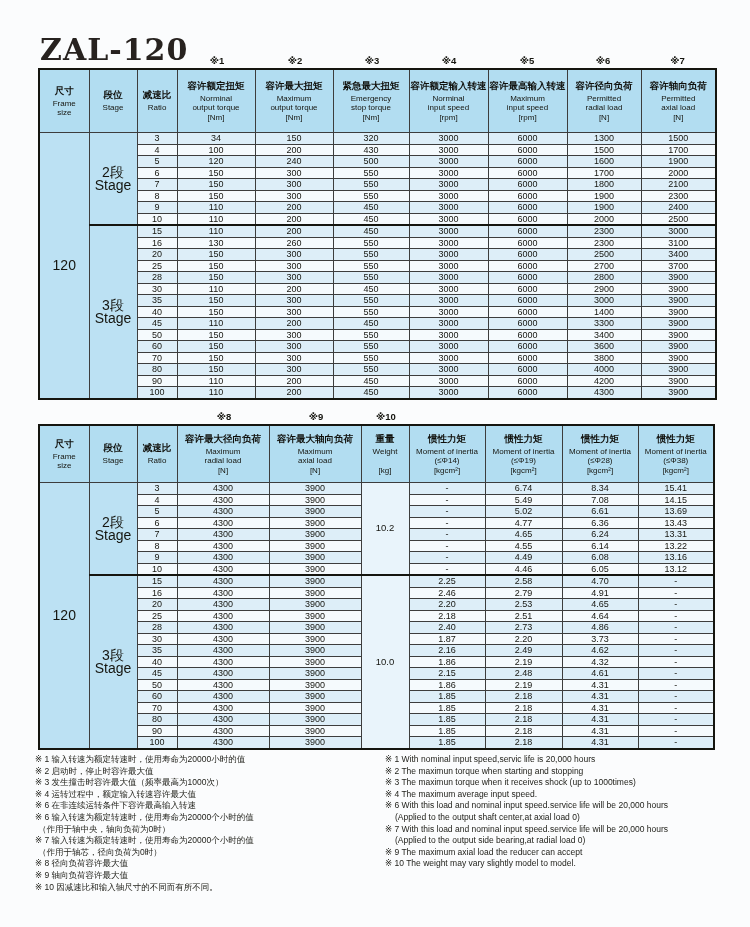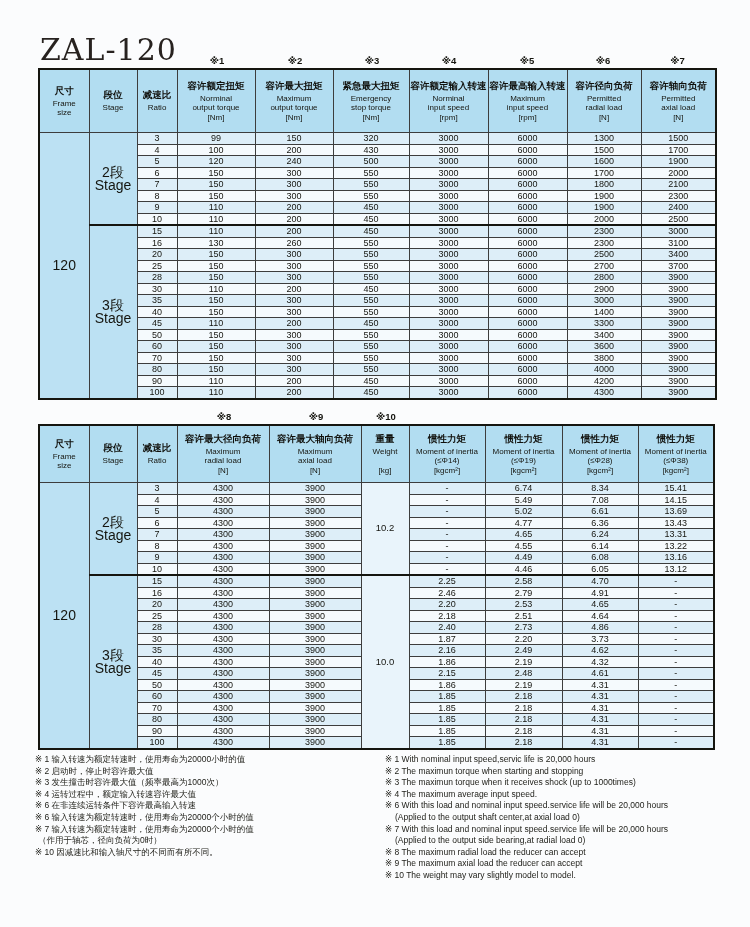--- a/index.html
+++ b/index.html
@@ -4,21 +4,21 @@
 <style>
   html,body{margin:0;padding:0;}
   body{
     width:750px;height:927px;position:relative;background:#fbfcfd;
     font-family:"Liberation Sans","DejaVu Sans",sans-serif;color:#1c1c1c;
     overflow:hidden;
   }
   .page-title{
     position:absolute;left:40px;top:32px;
     font-family:"DejaVu Serif","Liberation Serif",serif;
-    font-weight:normal;font-size:30px;letter-spacing:1px;color:#27221f;
+    font-weight:bold;font-size:30px;letter-spacing:1px;color:#27221f;
   }
   .tbl-section{position:absolute;left:38px;width:679px;}
   #t1-section{top:52px;}
   #t2-section{top:408px;}
   .markers{position:relative;height:16px;}
   .markers span{
     position:absolute;bottom:2px;transform:translateX(-50%);
     font-size:9.5px;font-weight:bold;color:#15150f;white-space:nowrap;
   }
   table{border-collapse:collapse;table-layout:fixed;border:2px solid #15150f;}
@@ -137,21 +137,21 @@
 [N]</div>
           </th>
         </tr>
       </thead>
     <tbody>
         <tr>
           <td class="merged" rowspan="23">120</td>
           <td class="merged" rowspan="8">2段
 Stage</td>
           <td class="ra">3</td>
-          <td class="ra">99</td>
+          <td class="ra">34</td>
           <td class="ra">150</td>
           <td class="ra">320</td>
           <td class="ra">3000</td>
           <td class="ra">6000</td>
           <td class="ra">1300</td>
           <td class="ra">1500</td>
         </tr>
         <tr>
           <td class="rb">4</td>
           <td class="rb">100</td>
@@ -676,30 +676,32 @@
 </div>
 
 <div class="footnotes">
   <div class="fn-col zh">
       <div class="fn-line">※ 1 输入转速为额定转速时，使用寿命为20000小时的值</div>
       <div class="fn-line">※ 2 启动时，停止时容许最大值</div>
       <div class="fn-line">※ 3 发生撞击时容许最大值（频率最高为1000次）</div>
       <div class="fn-line">※ 4 运转过程中，额定输入转速容许最大值</div>
       <div class="fn-line">※ 6 在非连续运转条件下容许最高输入转速</div>
       <div class="fn-line">※ 6 输入转速为额定转速时，使用寿命为20000个小时的值</div>
+      <div class="fn-line cont">（作用于轴中央，轴向负荷为0时）</div>
       <div class="fn-line">※ 7 输入转速为额定转速时，使用寿命为20000个小时的值</div>
       <div class="fn-line cont">（作用于轴芯，径向负荷为0时）</div>
+      <div class="fn-line">※ 8 径向负荷容许最大值</div>
+      <div class="fn-line">※ 9 轴向负荷容许最大值</div>
       <div class="fn-line">※ 10 因减速比和输入轴尺寸的不同而有所不同。</div>
     </div>
   <div class="fn-col en">
       <div class="fn-line">※ 1 With nominal input speed,servic life is 20,000 hours</div>
       <div class="fn-line">※ 2 The maximun torque when starting and stopping</div>
       <div class="fn-line">※ 3 The maximun torque when it receives shock (up to 1000times)</div>
       <div class="fn-line">※ 4 The maximum average input speed.</div>
       <div class="fn-line">※ 6 With this load and nominal input speed.service life will be 20,000 hours</div>
       <div class="fn-line cont">(Applied to the output shaft center,at axial load 0)</div>
       <div class="fn-line">※ 7 With this load and nominal input speed.service life will be 20,000 hours</div>
       <div class="fn-line cont">(Applied to the output side bearing,at radial load 0)</div>
-      <div class="fn-line">※ 8 The maximum radial load the reducer can accept</div>
       <div class="fn-line">※ 9 The maximum axial load the reducer can accept</div>
       <div class="fn-line">※ 10 The weight may vary  slightly  model to model.</div>
     </div>
 </div>
 
 </body></html>

